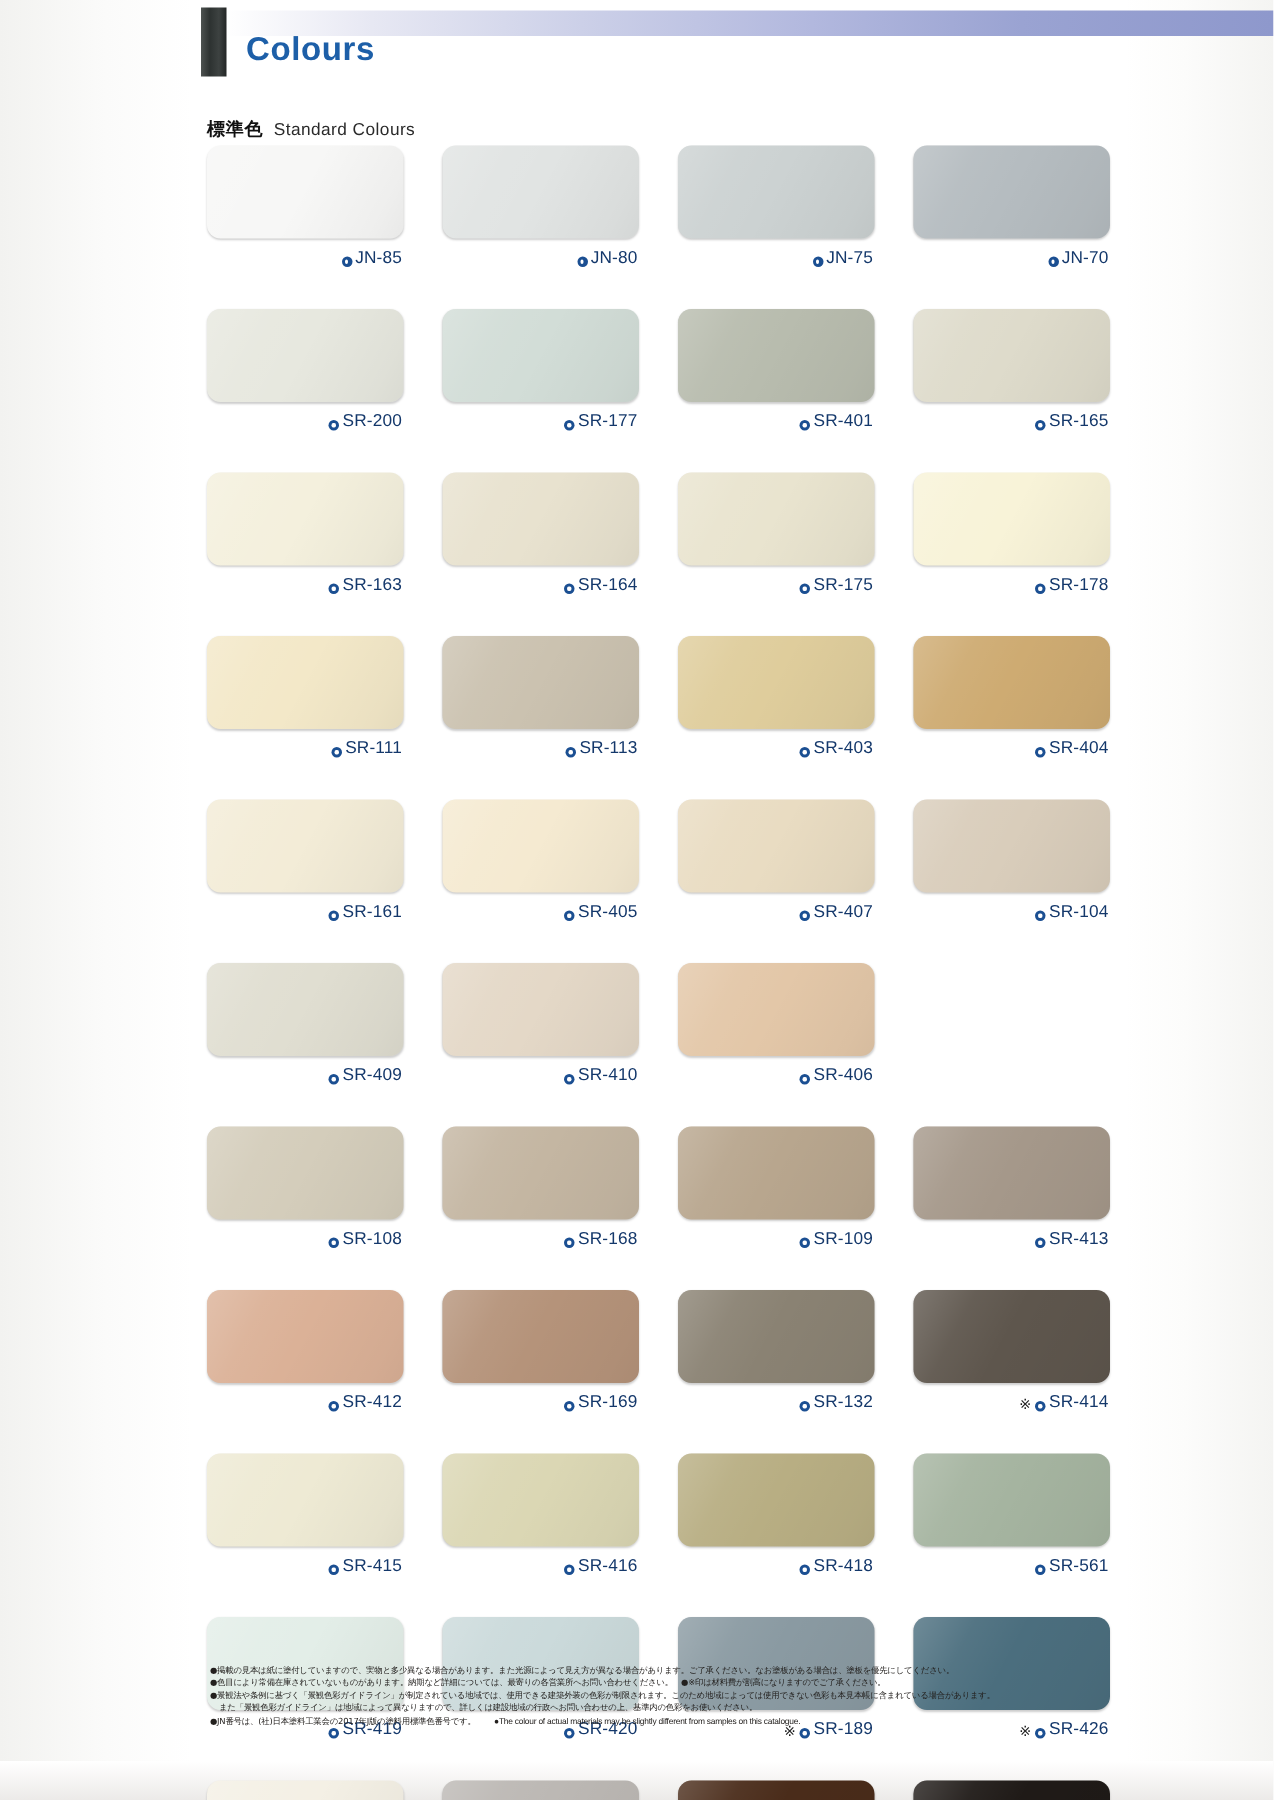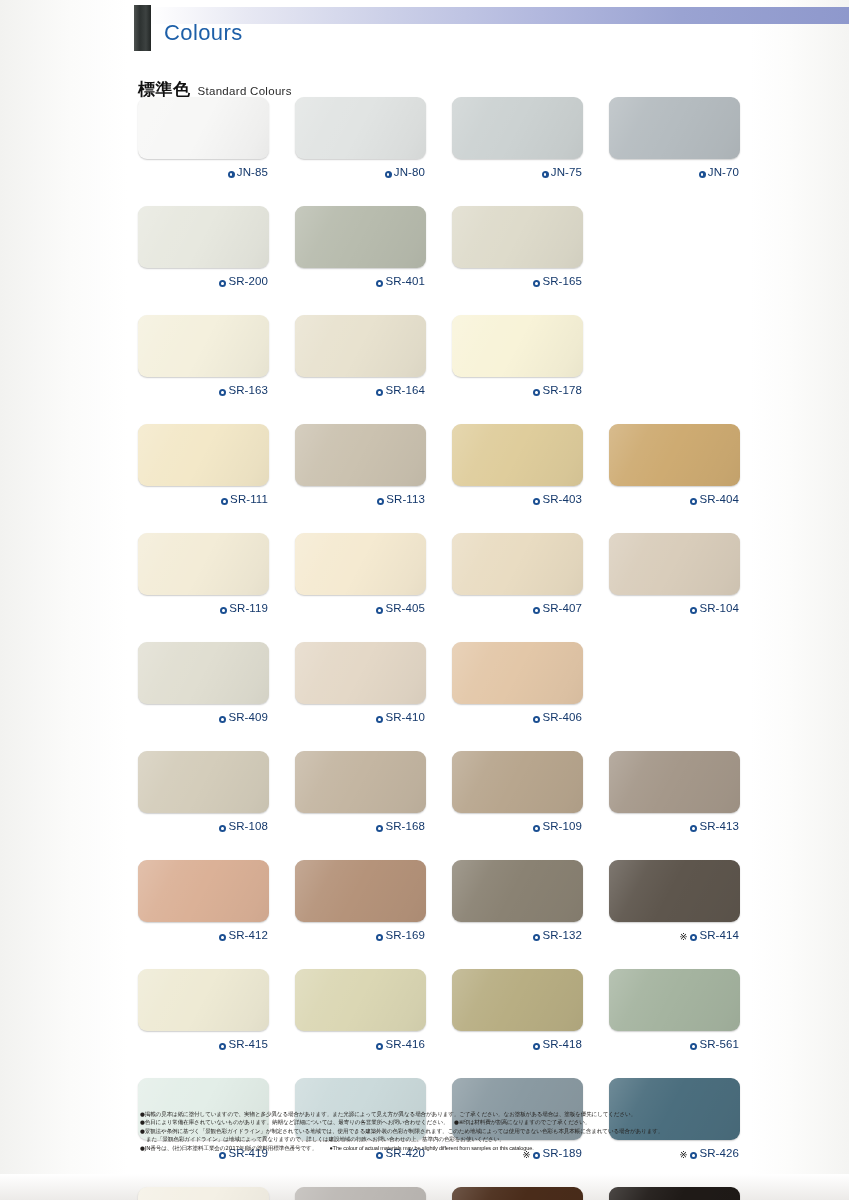--- a/index.html
+++ b/index.html
@@ -54,36 +54,36 @@
   .header-tab {
     position: absolute;
     left: 6px; top: 5px;
     width: 17px; height: 46px;
     background: linear-gradient(to right, #4d5250 0%, #2d3231 35%, #3d4241 70%, #222625 100%);
   }
   .header-title {
     position: absolute;
     left: 36px; top: 20px;
     font-size: 22px;
-    font-weight: normal;
+    font-weight: bold;
     letter-spacing: 0.4px;
     color: #1d5fa8;
     font-family: "Liberation Sans", sans-serif;
   }
 
   
   .section-label {
     position: absolute;
     left: 138px; top: 78px;
     display: flex;
     align-items: baseline;
     gap: 7px;
   }
   .section-label-jp {
-    font-size: 17px;
+    font-size: 12px;
     font-weight: bold;
     color: #111111;
     font-family: "DejaVu Sans", sans-serif;
     letter-spacing: 0.5px;
   }
   .section-label-en {
     font-size: 11.5px;
     color: #2a2a2a;
     letter-spacing: 0.3px;
   }
@@ -235,20 +235,27 @@
     </div>
     <div class="grid-row">
       <div class="swatch-cell">
         <div class="swatch-chip" style="background: rgb(231, 232, 223);"></div>
         <div class="swatch-caption">
           <span class="swatch-dot"></span>
           <span class="swatch-code">SR-200</span>
         </div>
       </div>
       <div class="swatch-cell">
+        <div class="swatch-chip" style="background: rgb(210, 221, 215);"></div>
+        <div class="swatch-caption">
+          <span class="swatch-dot"></span>
+          <span class="swatch-code">SR-177</span>
+        </div>
+      </div>
+      <div class="swatch-cell">
         <div class="swatch-chip" style="background: rgb(184, 188, 174);"></div>
         <div class="swatch-caption">
           <span class="swatch-dot"></span>
           <span class="swatch-code">SR-401</span>
         </div>
       </div>
       <div class="swatch-cell">
         <div class="swatch-chip" style="background: rgb(222, 219, 203);"></div>
         <div class="swatch-caption">
           <span class="swatch-dot"></span>
@@ -265,20 +272,27 @@
         </div>
       </div>
       <div class="swatch-cell">
         <div class="swatch-chip" style="background: rgb(232, 226, 207);"></div>
         <div class="swatch-caption">
           <span class="swatch-dot"></span>
           <span class="swatch-code">SR-164</span>
         </div>
       </div>
       <div class="swatch-cell">
+        <div class="swatch-chip" style="background: rgb(233, 228, 207);"></div>
+        <div class="swatch-caption">
+          <span class="swatch-dot"></span>
+          <span class="swatch-code">SR-175</span>
+        </div>
+      </div>
+      <div class="swatch-cell">
         <div class="swatch-chip" style="background: rgb(248, 243, 216);"></div>
         <div class="swatch-caption">
           <span class="swatch-dot"></span>
           <span class="swatch-code">SR-178</span>
         </div>
       </div>
     </div>
     <div class="grid-row">
       <div class="swatch-cell">
         <div class="swatch-chip" style="background: rgb(243, 232, 200);"></div>
@@ -307,21 +321,21 @@
           <span class="swatch-dot"></span>
           <span class="swatch-code">SR-404</span>
         </div>
       </div>
     </div>
     <div class="grid-row">
       <div class="swatch-cell">
         <div class="swatch-chip" style="background: rgb(243, 236, 215);"></div>
         <div class="swatch-caption">
           <span class="swatch-dot"></span>
-          <span class="swatch-code">SR-119</span>
+          <span class="swatch-code">SR-161</span>
         </div>
       </div>
       <div class="swatch-cell">
         <div class="swatch-chip" style="background: rgb(245, 234, 209);"></div>
         <div class="swatch-caption">
           <span class="swatch-dot"></span>
           <span class="swatch-code">SR-405</span>
         </div>
       </div>
       <div class="swatch-cell">

